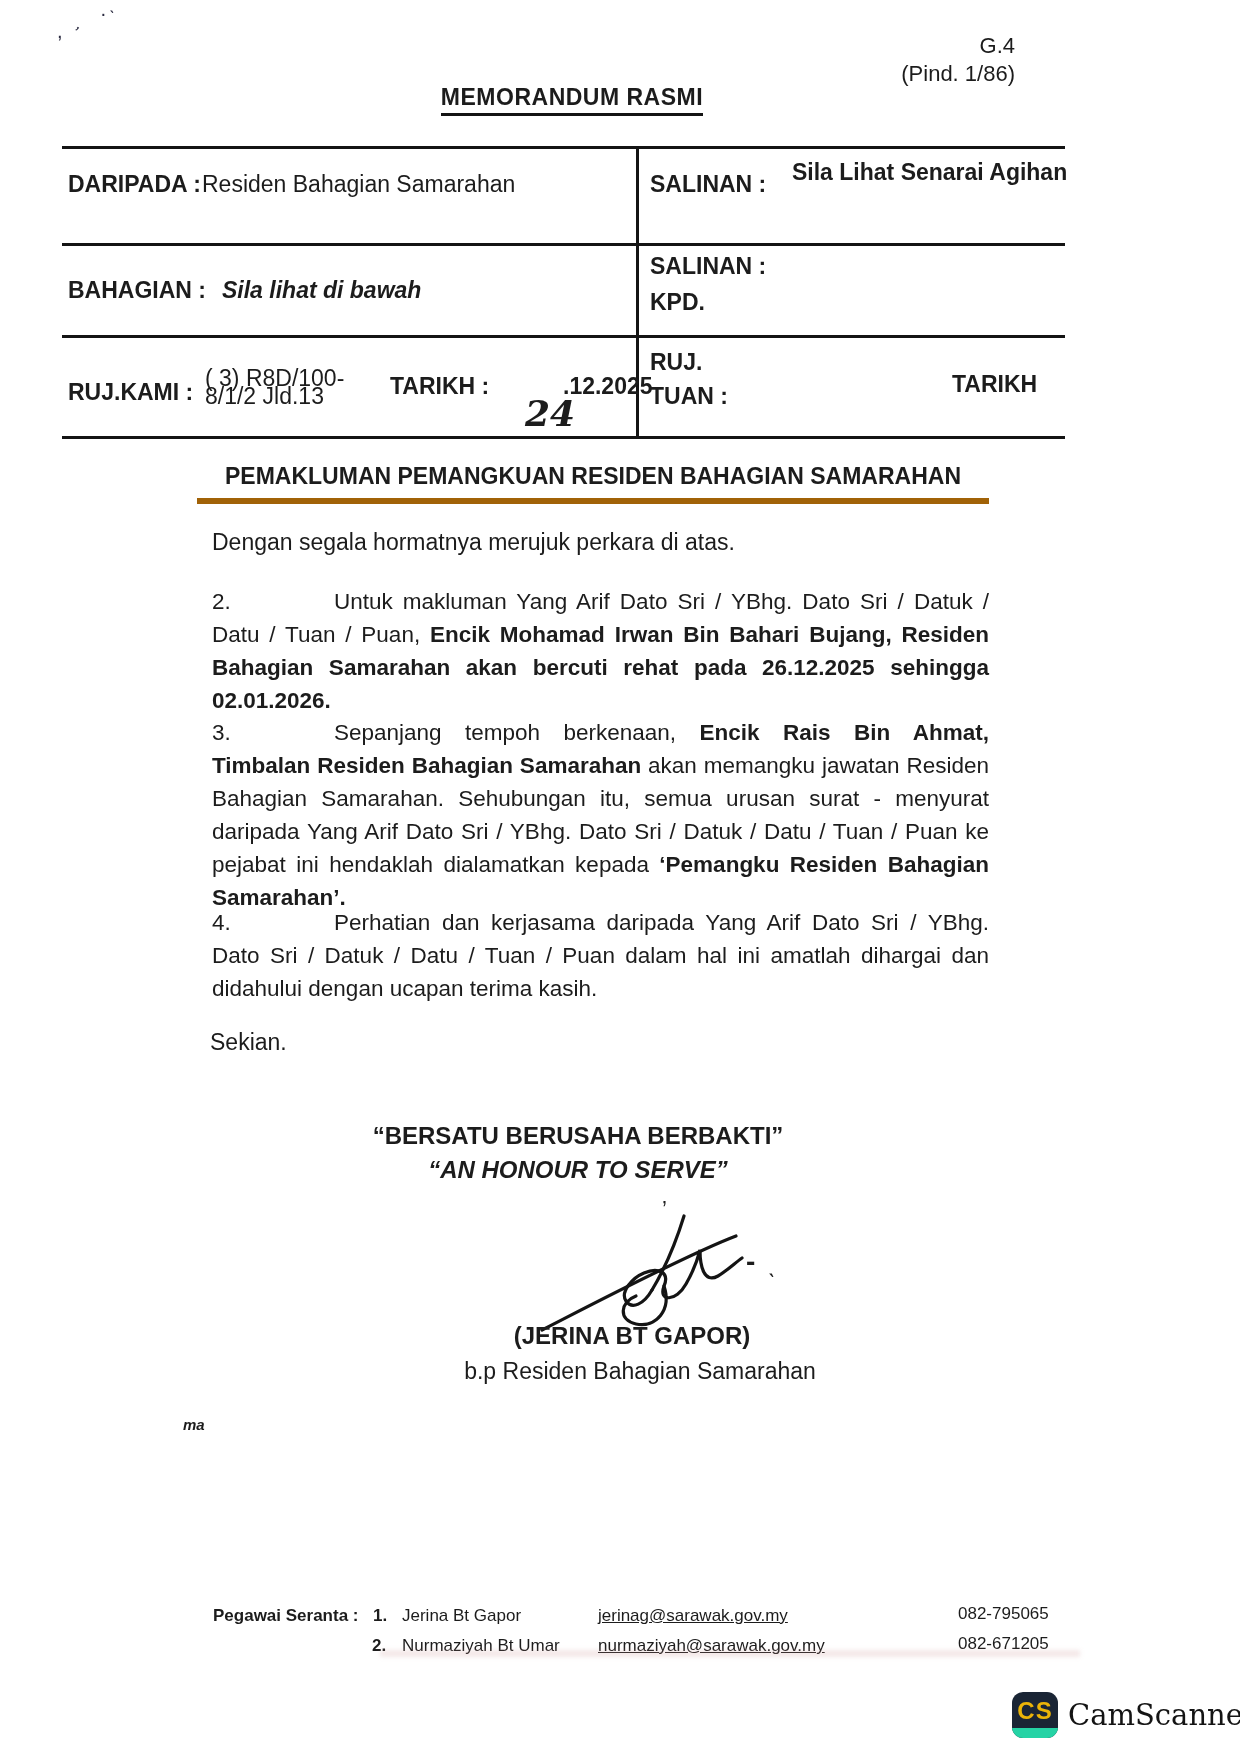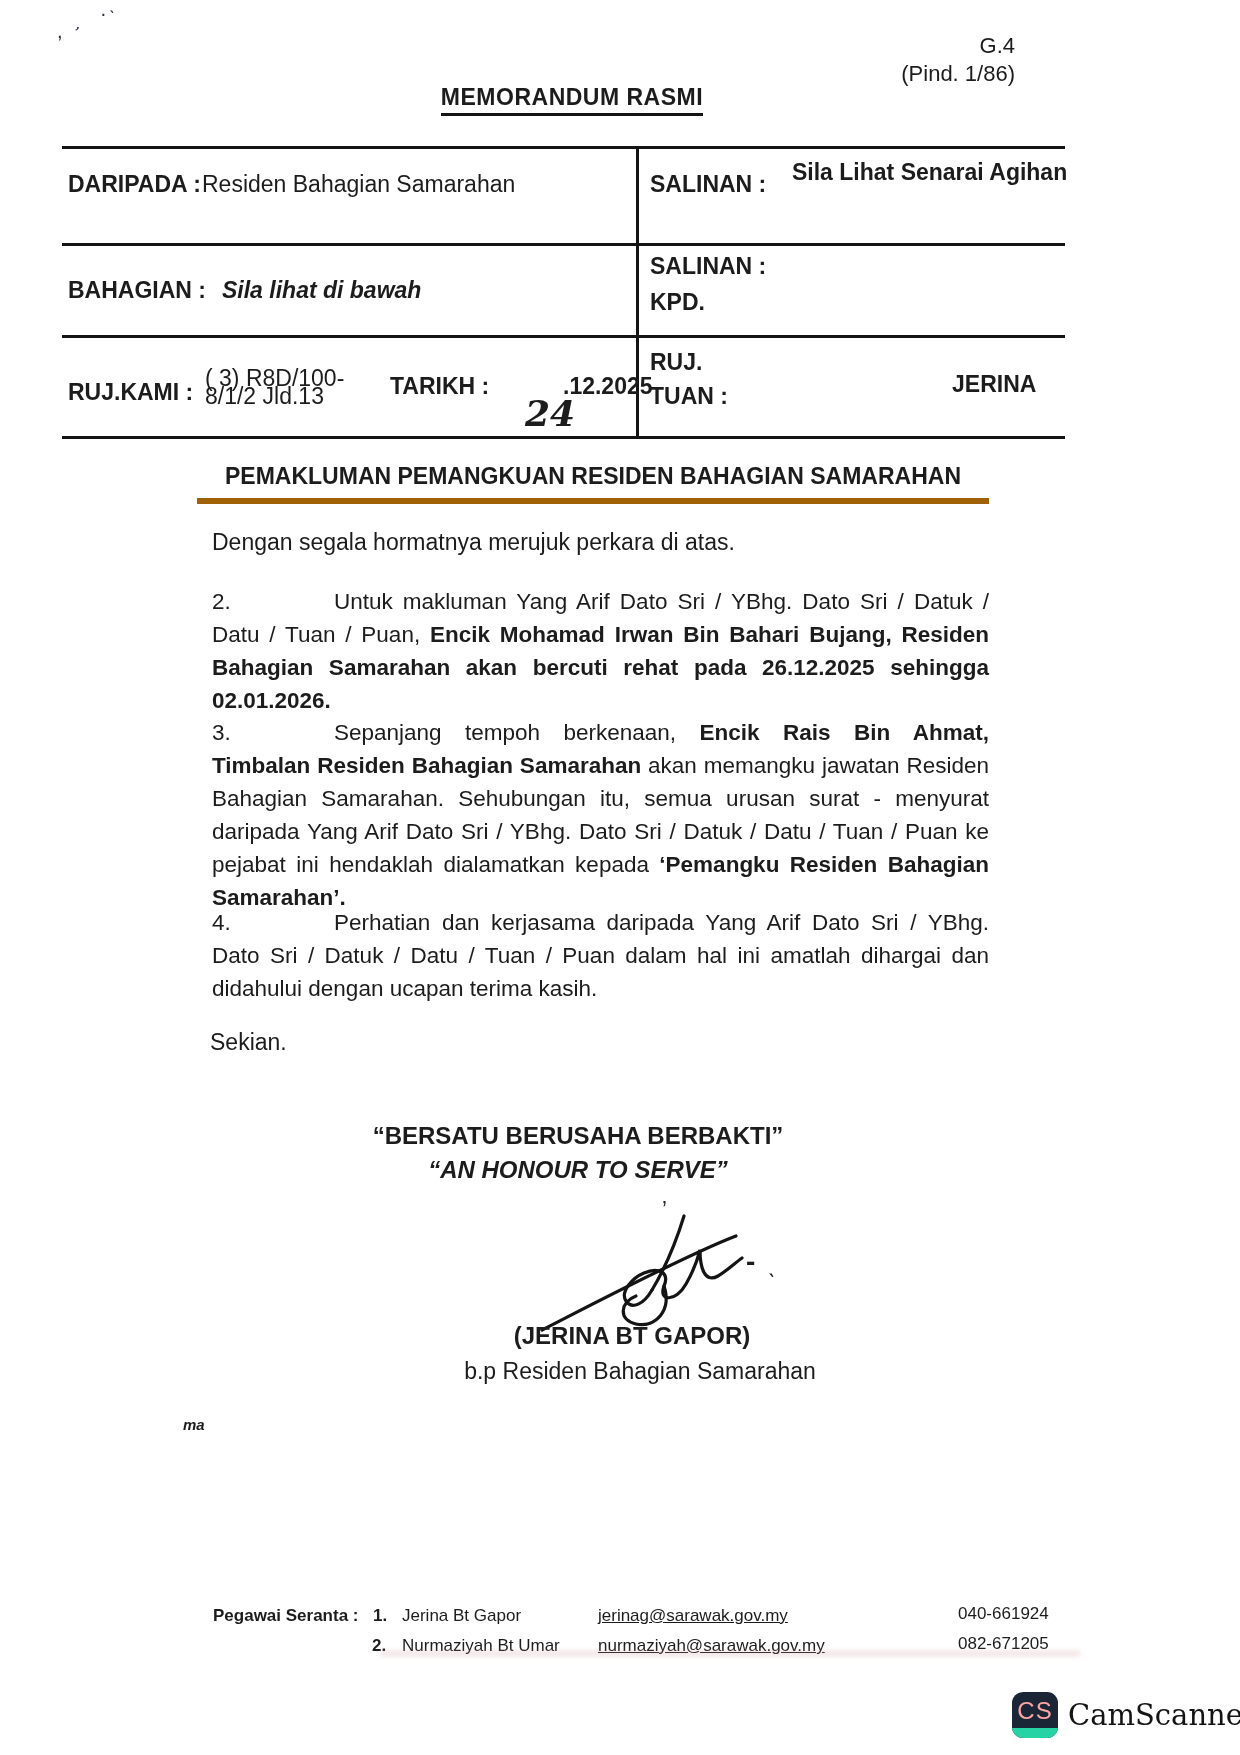--- a/index.html
+++ b/index.html
@@ -28,21 +28,21 @@
   .center-wide{left:0;width:1264px;text-align:center;}
   
   .sig{left:536px;top:1210px;}
   
   .f17{font-size:17px;line-height:1.2;}
   .email{text-decoration:underline;}
   .smudge{left:380px;top:1650px;width:700px;height:7px;background:rgba(205,150,150,.22);filter:blur(2px);}
   
   .cs-icon{left:1012px;top:1692px;width:46px;height:46px;border-radius:11px;background:var(--cs-navy,#1a2535);overflow:hidden;}
   .cs-icon .cs-txt{position:absolute;left:0;top:1px;width:100%;height:36px;display:flex;align-items:center;justify-content:center;
-                   color:#fca5a5;font-weight:normal;font-size:24px;letter-spacing:1px;}
+                   color:#eab308;font-weight:bold;font-size:24px;letter-spacing:1px;}
   .cs-icon .cs-strip{position:absolute;left:0;bottom:0;width:100%;height:10px;background:var(--cs-teal,#25d3a5);}
   .cs-label{left:1068px;top:1698px;font-family:"DejaVu Serif",serif;font-size:29px;color:#141414;}
   .artifact{color:#2a2a40;}
   .hand{font-family:"DejaVu Serif",serif;font-style:italic;font-size:36px;font-weight:bold;margin-top:32px;}
 </style>
 </head>
 <body>
 
 <div class="page">
 
@@ -76,21 +76,21 @@
   <span class="abs b fs23" style="left:650px;top:288px;">KPD.</span>
 
   <span class="abs b fs23" style="left:68px;top:378px;">RUJ.KAMI :</span>
   <span class="abs fs23" style="left:205px;top:364px;">( 3) R8D/100-</span>
   <span class="abs fs23" style="left:205px;top:382px;">8/1/2 Jld.13</span>
   <span class="abs b fs23" style="left:390px;top:372px;">TARIKH :</span>
   <span class="abs hand" style="left:525px;top:360px;">24</span>
   <span class="abs b fs23" style="left:563px;top:372px;">.12.2025</span>
   <span class="abs b fs23" style="left:650px;top:348px;">RUJ.</span>
   <span class="abs b fs23" style="left:650px;top:382px;">TUAN :</span>
-  <span class="abs b fs23" style="left:952px;top:370px;">JERINA</span>
+  <span class="abs b fs23" style="left:952px;top:370px;">TARIKH</span>
 
   <div class="abs heading">PEMAKLUMAN PEMANGKUAN RESIDEN BAHAGIAN SAMARAHAN</div>
 
   <span class="abs fs23" style="left:212px;top:528px;">Dengan segala hormatnya merujuk perkara di atas.</span>
 
   <p class="para" style="top:585px;"><span class="num">2.</span><span>Untuk makluman Yang Arif Dato Sri / YBhg. Dato Sri / Datuk / Datu / Tuan / Puan, </span><b>Encik Mohamad Irwan Bin Bahari Bujang, Residen Bahagian Samarahan akan bercuti rehat pada 26.12.2025 sehingga 02.01.2026.</b></p>
 
   <p class="para" style="top:716px;"><span class="num">3.</span><span>Sepanjang tempoh berkenaan, </span><b>Encik Rais Bin Ahmat, Timbalan Residen Bahagian Samarahan</b><span> akan memangku jawatan Residen Bahagian Samarahan. Sehubungan itu, semua urusan surat - menyurat daripada Yang Arif Dato Sri / YBhg. Dato Sri / Datuk / Datu / Tuan / Puan ke pejabat ini hendaklah dialamatkan kepada </span><b>‘Pemangku Residen Bahagian Samarahan’.</b></p>
 
   <p class="para" style="top:906px;"><span class="num">4.</span><span>Perhatian dan kerjasama daripada Yang Arif Dato Sri / YBhg. Dato Sri / Datuk / Datu / Tuan / Puan dalam hal ini amatlah dihargai dan didahului dengan ucapan terima kasih.</span></p>
@@ -115,21 +115,21 @@
   <div class="abs center-wide" style="top:1358px;font-size:23px;left:8px;">b.p Residen Bahagian Samarahan</div>
 
   <span class="abs b i" style="left:183px;top:1416px;font-size:15px;">ma</span>
   <span class="abs" style="left:768px;top:1250px;font-size:24px;">ˎ</span>
 
   <span class="abs f17" style="left:213px;top:1606px;font-weight:bold;">Pegawai Seranta :</span>
 
   <span class="abs f17 b" style="left:373px;top:1606px;">1.</span>
   <span class="abs f17" style="left:402px;top:1606px;">Jerina Bt Gapor</span>
   <span class="abs f17 email" style="left:598px;top:1606px;">jerinag@sarawak.gov.my</span>
-  <span class="abs f17" style="left:958px;top:1604px;">040-661924</span>
+  <span class="abs f17" style="left:958px;top:1604px;">082-795065</span>
 
   <span class="abs f17 b" style="left:372px;top:1636px;">2.</span>
   <span class="abs f17" style="left:402px;top:1636px;">Nurmaziyah Bt Umar</span>
   <span class="abs f17 email" style="left:598px;top:1636px;">nurmaziyah@sarawak.gov.my</span>
   <span class="abs f17" style="left:958px;top:1634px;">082-671205</span>
 
   <div class="abs smudge"></div>
 
   <div class="abs cs-icon">
     <div class="cs-txt">CS</div>

